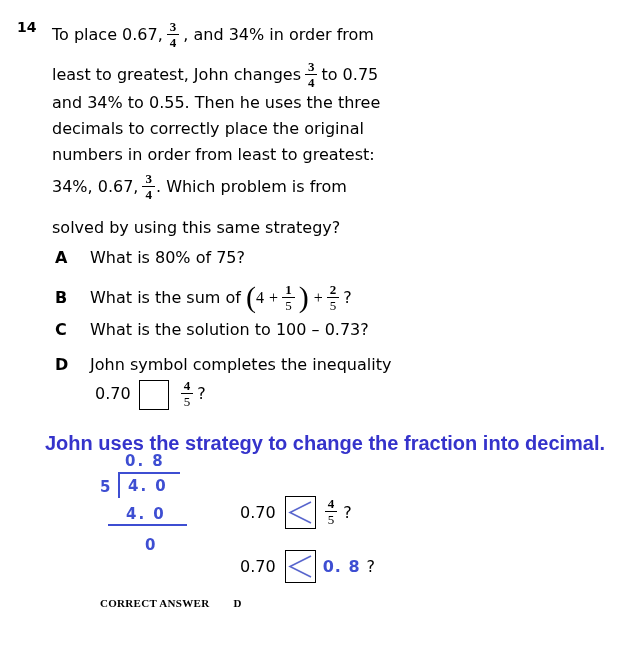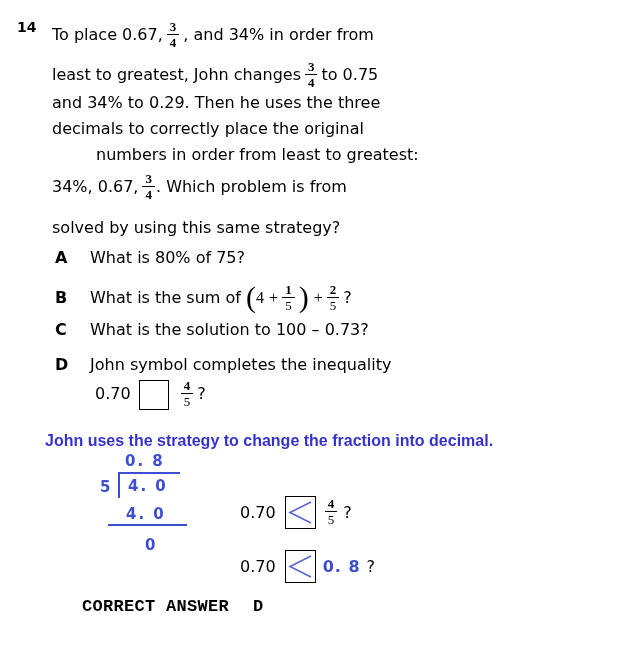--- a/index.html
+++ b/index.html
@@ -44,21 +44,21 @@
     font-family:"Liberation Serif", serif; font-size:30px; font-weight:400;
     line-height:1; vertical-align:middle; position:relative; top:-2px;
   }
   .answer-box {
     display:inline-block; width:30px; height:30px;
     border:1.5px solid #000; vertical-align:middle;
     margin:0 8px; background:#fff;
   }
   .sol-heading {
     position:absolute; left:45px; top:432px;
-    font-size:16px; font-weight:bold;
+    font-size:20px; font-weight:bold;
     font-family:"Liberation Sans", sans-serif;
   }
   .division {
     position:absolute; left:98px; top:452px; width:100px; height:108px;
     font-weight:bold; font-size:15px; letter-spacing:2px;
   }
   .division .dq   { position:absolute; left:27px; top:0; }
   .division .ddv  { position:absolute; left:2px;  top:26px; }
   .division .dbr  { position:absolute; left:20px; top:20px; padding:3px 12px 3px 8px; }
   .division .dsub { position:absolute; left:28px; top:53px; }
@@ -69,23 +69,23 @@
     display:flex; align-items:center;
     font-size:16px; white-space:nowrap;
   }
   .cmp-row .lt-box {
     width:31px; height:33px; border:1.5px solid #000;
     display:flex; align-items:center; justify-content:center;
     margin:0 7px 0 9px; background:#fff;
   }
   .cmp-row .cfrac { margin:0 6px 0 2px; }
   .correct {
-    position:absolute; left:82px; top:597px;
-    font-size:17px; font-weight:bold;
-    font-family:Liberation Mono, monospace;
+    position:absolute; left:100px; top:597px;
+    font-size:11px; font-weight:bold;
+    font-family:Liberation Serif, serif;
     letter-spacing:0.3px;
   }
   .correct .ans { margin-left:24px; }
 </style>
 </head>
 <body>
 
 <div class="page">
 
   <div class="qnum">14</div>
@@ -93,23 +93,23 @@
   <div class="qline" style="top:21px;"><span>To place 0.67,</span><span class="frac bold-den">
         <span class="num">3</span>
         <span class="den">4</span>
       </span><span>, and 34% in order from</span></div>
 
   <div class="qline" style="top:61px;"><span>least to greatest, John changes</span><span class="frac bold-den">
         <span class="num">3</span>
         <span class="den">4</span>
       </span><span>to 0.75</span></div>
 
-  <div class="qline" style="top:93px;">and 34% to 0.29. Then he uses the three</div>
+  <div class="qline" style="top:93px;">and 34% to 0.55. Then he uses the three</div>
   <div class="qline" style="top:119px;">decimals to correctly place the original</div>
-  <div class="qline" style="top:145px;margin-left:44px;">numbers in order from least to greatest:</div>
+  <div class="qline" style="top:145px;">numbers in order from least to greatest:</div>
 
   <div class="qline" style="top:173px;"><span>34%, 0.67,</span><span class="frac bold-den tight">
         <span class="num">3</span>
         <span class="den">4</span>
       </span><span>. Which problem is from</span></div>
 
   <div class="qline" style="top:205px;margin-top:13px;">solved by using this same strategy?</div>
 
   <div class="opt-letter" style="top:248px;">A</div>
   <div class="opt-text" style="top:248px;">What is 80% of 75?</div>

